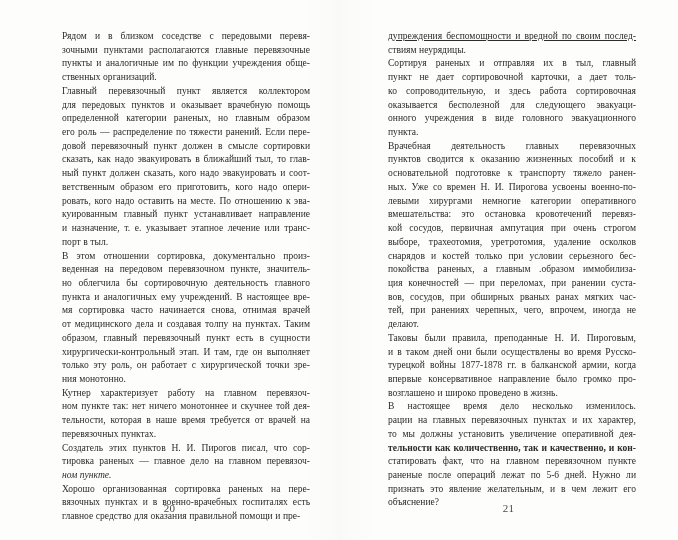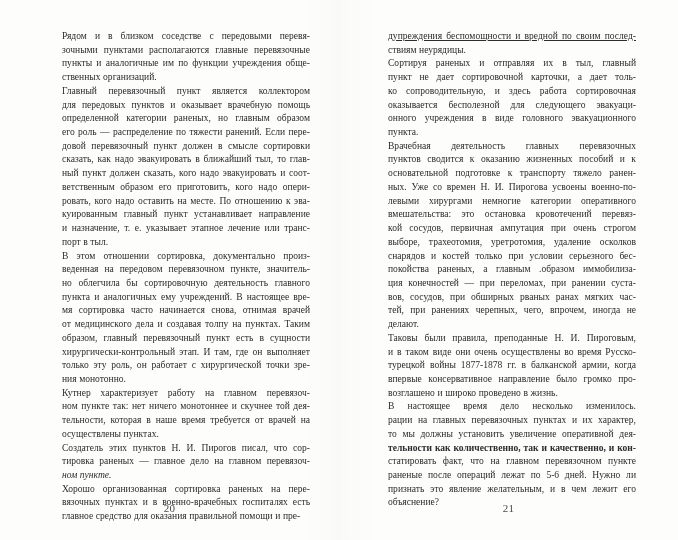--- a/index.html
+++ b/index.html
@@ -114,21 +114,21 @@
           <span class="ln" style="text-align-last: justify;">от медицинского дела и создавая толпу на пунктах. Таким</span>
           <span class="ln" style="text-align-last: justify;">образом, главный перевязочный пункт есть в сущности</span>
           <span class="ln" style="text-align-last: justify;">хирургически-контрольный этап. И там, где он выполняет</span>
           <span class="ln" style="text-align-last: justify;">только эту роль, он работает с хирургической точки зре-</span>
           <span class="ln" style="text-align: left;">ния монотонно.</span>
         </p>
         <p>
           <span class="ln" style="text-indent: 22px; text-align-last: justify;">Кутнер характеризует работу на главном перевязоч-</span>
           <span class="ln" style="text-align-last: justify;">ном пункте так: нет ничего монотоннее и скучнее той дея-</span>
           <span class="ln" style="text-align-last: justify;">тельности, которая в наше время требуется от врачей на</span>
-          <span class="ln" style="text-align: left;">осуществлены пунктах.</span>
+          <span class="ln" style="text-align: left;">перевязочных пунктах.</span>
         </p>
         <p>
           <span class="ln" style="text-indent: 22px; text-align-last: justify;">Создатель этих пунктов Н. И. Пирогов писал, что сор-</span>
           <span class="ln" style="text-align-last: justify;">тировка раненых — главное дело на главном перевязоч-</span>
           <span class="ln" style="text-align: left; font-style: italic;">ном пункте.</span>
         </p>
         <p>
           <span class="ln" style="text-indent: 22px; text-align-last: justify;">Хорошо организованная сортировка раненых на пере-</span>
           <span class="ln" style="text-align-last: justify;">вязочных пунктах и в военно-врачебных госпиталях есть</span>
           <span class="ln" style="text-align: left;">главное средство для оказания правильной помощи и пре-</span>
@@ -162,21 +162,21 @@
           <span class="ln" style="text-align-last: justify;">выборе, трахеотомия, уретротомия, удаление осколков</span>
           <span class="ln" style="text-align-last: justify;">снарядов и костей только при условии серьезного бес-</span>
           <span class="ln" style="text-align-last: justify;">покойства раненых, а главным .образом иммобилиза-</span>
           <span class="ln" style="text-align-last: justify;">ция конечностей — при переломах, при ранении суста-</span>
           <span class="ln" style="text-align-last: justify;">вов, сосудов, при обширных рваных ранах мягких час-</span>
           <span class="ln" style="text-align-last: justify;">тей, при ранениях черепных, чего, впрочем, иногда не</span>
           <span class="ln" style="text-align: left;">делают.</span>
         </p>
         <p>
           <span class="ln" style="text-indent: 22px; text-align-last: justify;">Таковы были правила, преподанные Н. И. Пироговым,</span>
-          <span class="ln" style="text-align-last: justify;">и в таком виде они очень осуществлены во время Русско-</span>
+          <span class="ln" style="text-align-last: justify;">и в таком дней они были осуществлены во время Русско-</span>
           <span class="ln" style="text-align-last: justify;">турецкой войны 1877-1878 гг. в балканской армии, когда</span>
           <span class="ln" style="text-align-last: justify;">впервые консервативное направление было громко про-</span>
           <span class="ln" style="text-align: left;">возглашено и широко проведено в жизнь.</span>
         </p>
         <p>
           <span class="ln" style="text-indent: 22px; text-align-last: justify;">В настоящее время дело несколько изменилось.</span>
           <span class="ln" style="text-align-last: justify;">рации на главных перевязочных пунктах и их характер,</span>
           <span class="ln" style="text-align-last: justify;">то мы должны установить увеличение оперативной дея-</span>
           <span class="ln" style="text-align-last: justify; font-weight: bold;">тельности как количественно, так и качественно, и кон-</span>
           <span class="ln" style="text-align-last: justify;">статировать факт, что на главном перевязочном пункте</span>

